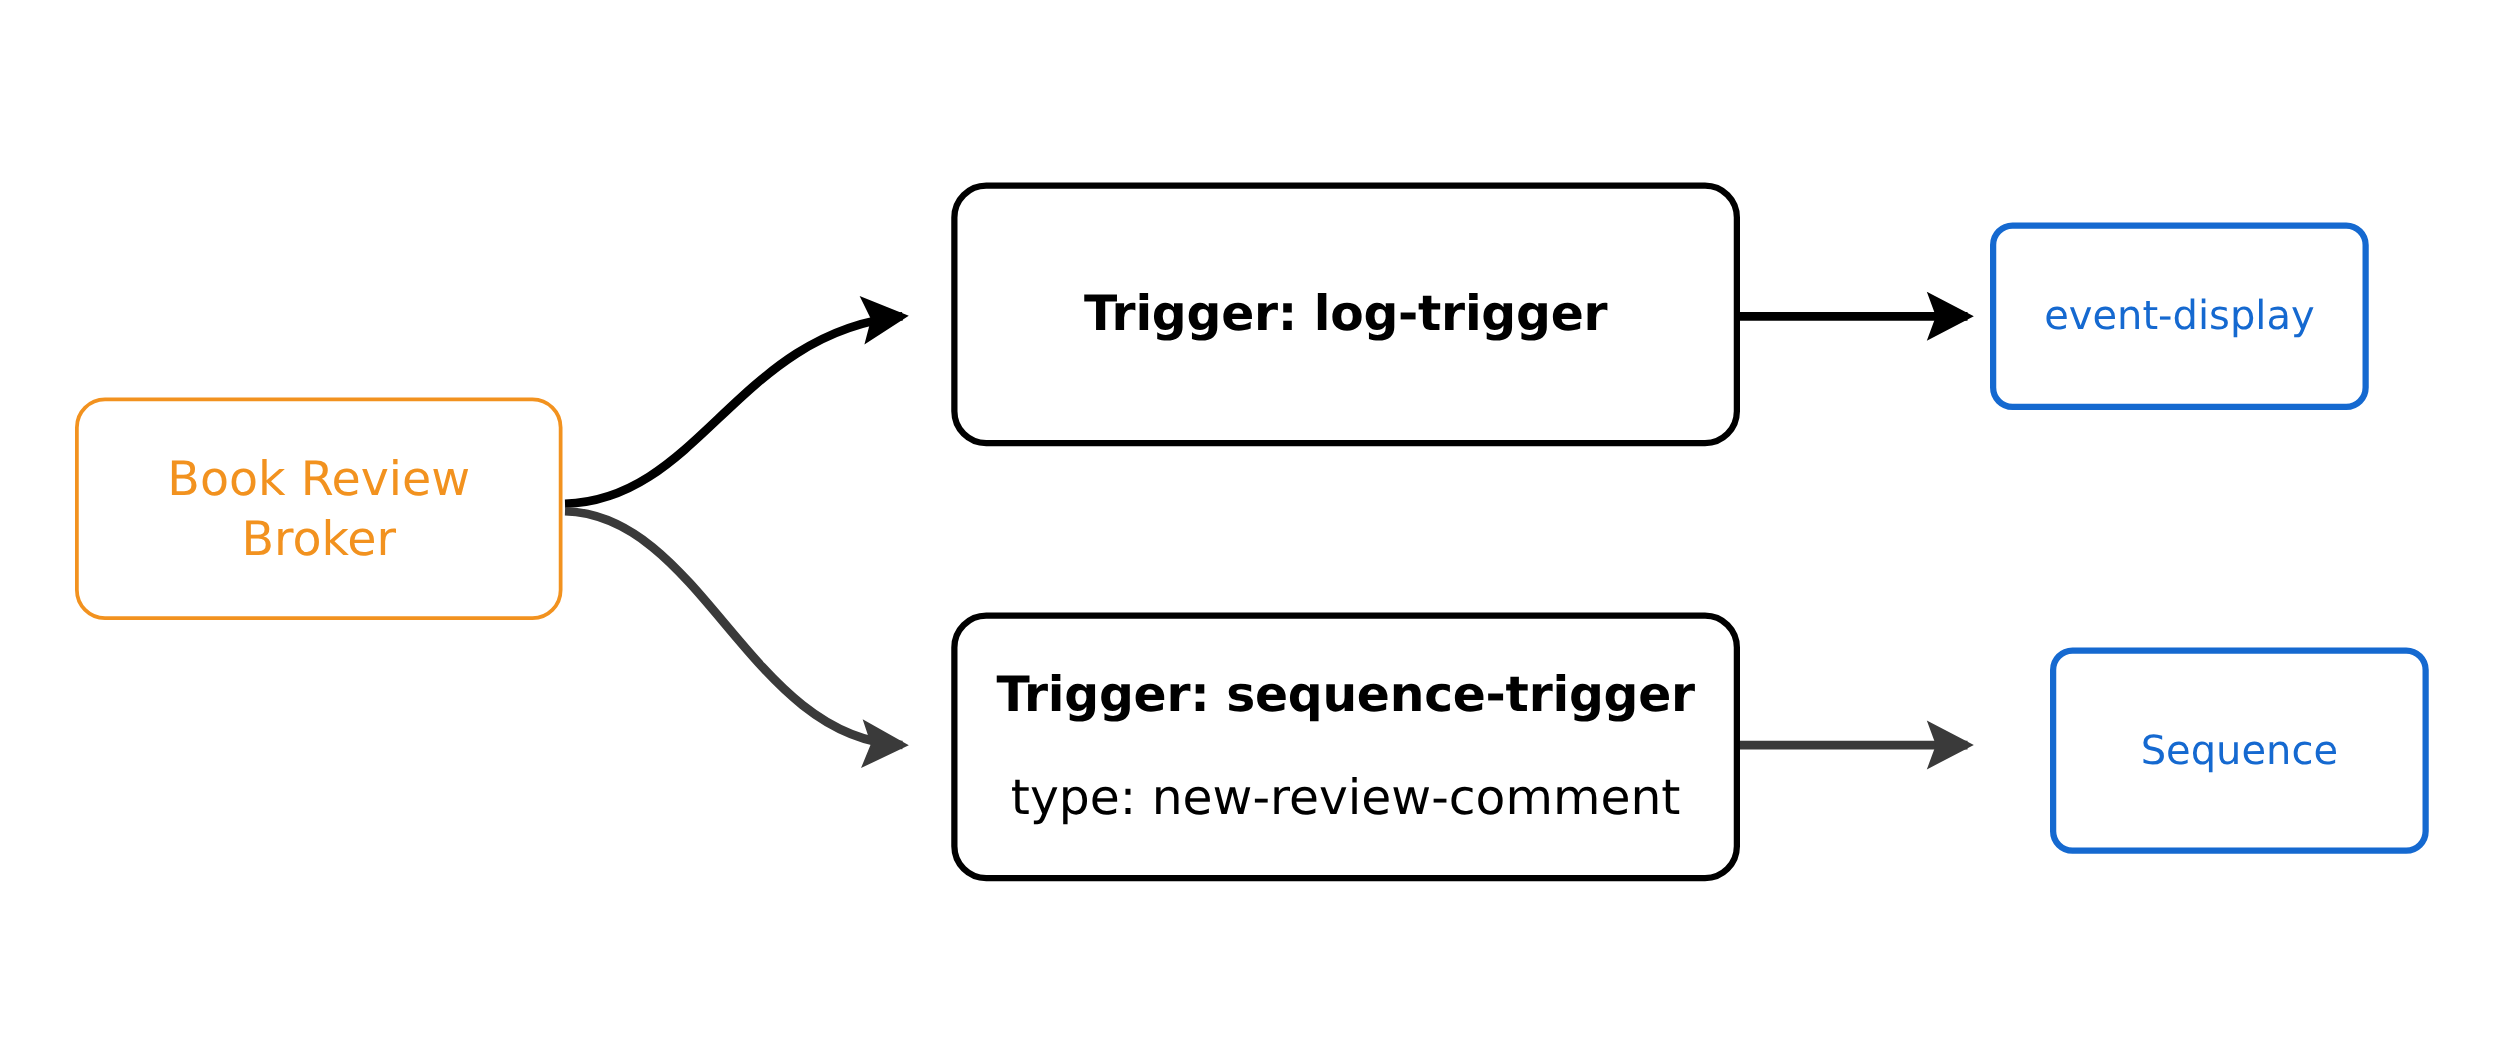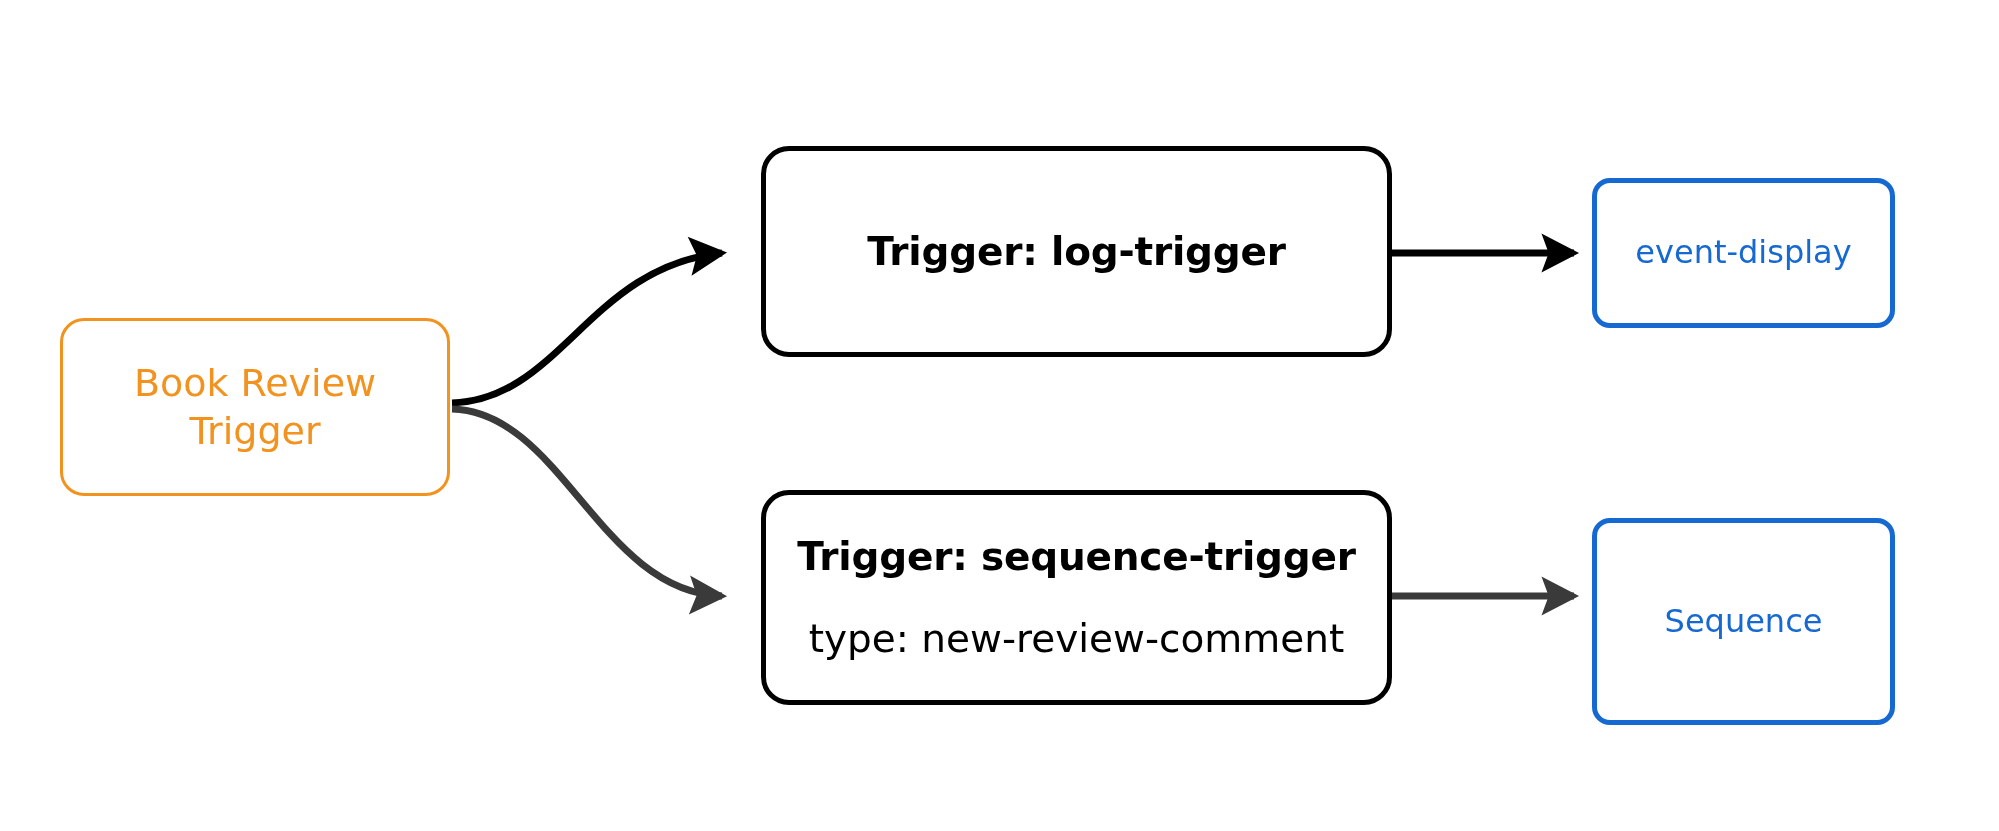--- a/index.html
+++ b/index.html
@@ -77,21 +77,21 @@
   .node-target {
     left: 1592px;
     width: 303px;
     border: 5px solid #1569D0;
     border-radius: 18px;
     color: #1569D0;
     font-size: 32px;
     font-weight: 400;
   }
   .node-target.top { top: 178px; height: 150px; }
-  .node-target.bottom { top: 518px; height: 207px; }
+  .node-target.bottom { top: 518px; height: 165px; margin-left: 48px; }
 </style>
 </head>
 <body>
 
 <div id="canvas">
 
   <svg id="edge-layer" width="1999" height="831" viewBox="0 0 1999 831" xmlns="http://www.w3.org/2000/svg">
     <defs>
       <marker id="arrow-black" viewBox="0 0 12 12" refX="9.6" refY="6" markerWidth="6.2" markerHeight="6.2" orient="auto-start-reverse" markerUnits="strokeWidth">
         <path d="M 0.6 0.6 L 11 6 L 0.6 11.4 L 2.6 6 Z" fill="#000000"></path>
@@ -105,21 +105,21 @@
 
     <path d="M 452 409 C 562 412 600 592 722 596" fill="none" stroke="#3A3A3A" stroke-width="7" stroke-linecap="butt" marker-end="url(#arrow-gray)"></path>
 
     <path d="M 1375 253 L 1574 253" fill="none" stroke="#000000" stroke-width="7" marker-end="url(#arrow-black)"></path>
 
     <path d="M 1375 596 L 1574 596" fill="none" stroke="#3A3A3A" stroke-width="7" marker-end="url(#arrow-gray)"></path>
   </svg>
 
   <div class="node node-source">
     <span class="line">Book Review</span>
-    <span class="line">Trigger</span>
+    <span class="line">Broker</span>
   </div>
 
   <div class="node node-trigger top">
     <span class="trigger-title">Trigger: log-trigger</span>
   </div>
 
   <div class="node node-trigger bottom">
     <span class="trigger-title">Trigger: sequence-trigger</span>
     <span class="trigger-sub">type: new-review-comment</span>
   </div>

